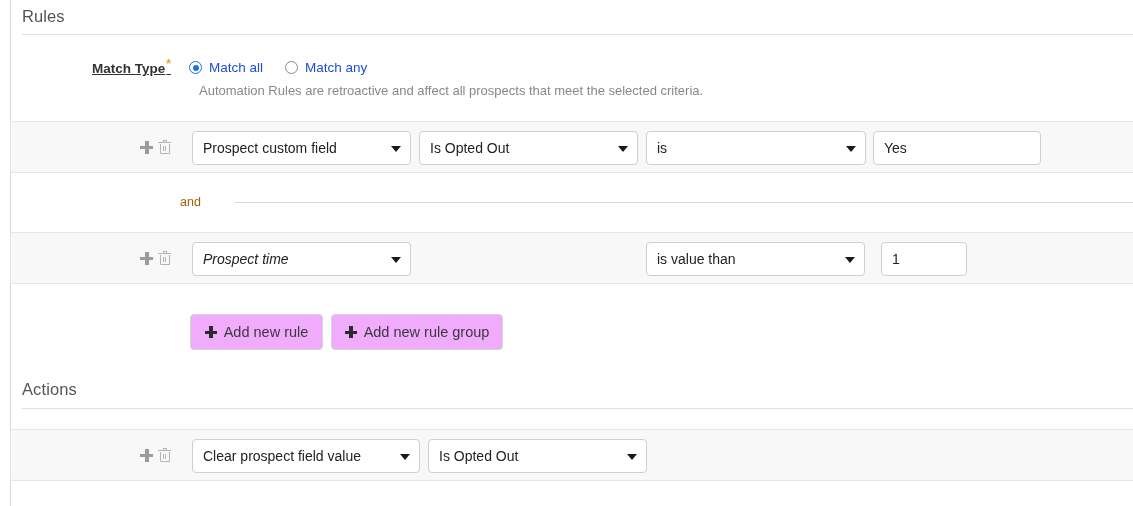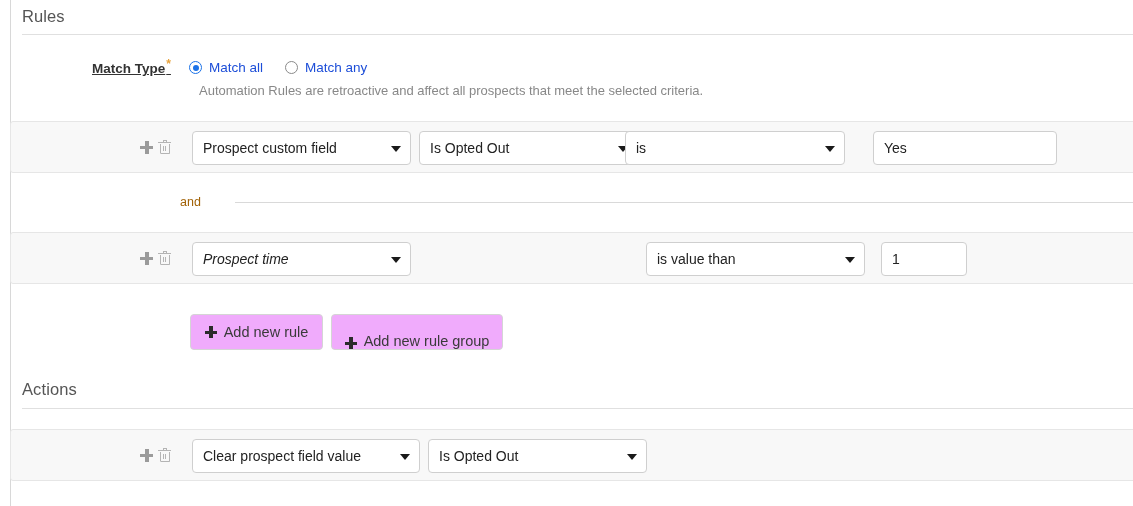--- a/index.html
+++ b/index.html
@@ -292,26 +292,26 @@
     <div class="field select" style="left:181px; top:9px; width:219px;">
       <span class="txt">Prospect custom field</span>
       <span class="chev"></span>
     </div>
 
     <div class="field select" style="left:408px; top:9px; width:219px;">
       <span class="txt">Is Opted Out</span>
       <span class="chev"></span>
     </div>
 
-    <div class="field select" style="left:614px; top:9px; width:220px;text-align:center;">
+    <div class="field select" style="left:635px; top:9px; width:220px;text-align:center;">
       <span class="txt">is</span>
       <span class="chev"></span>
     </div>
 
-    <div class="field" style="left:862px; top:9px; width:184px;">
+    <div class="field" style="left:862px; top:9px; width:168px;">
       <span class="txt">Yes</span>
     </div>
   </div>
 
   <div class="and-sep">
     <span class="and-label">and</span>
     <span class="and-line"></span>
   </div>
 
   <div class="rule-row" style="top:232px;">
@@ -337,21 +337,21 @@
 
     <div class="field" style="left:870px; top:9px; width:86px;">
       <span class="txt">1</span>
     </div>
   </div>
 
   <div class="btn" style="left:190px; top:314px; width:133px;">
     <span class="btn-plus"></span>
     <span>Add new rule</span>
   </div>
-  <div class="btn" style="left:331px; top:314px; width:172px;align-items:flex-end;">
+  <div class="btn" style="left:331px; top:314px; width:172px;">
     <span class="btn-plus"></span>
     <span>Add new rule group</span>
   </div>
 
   <div class="section-head" style="top:379px;">
     <div class="section-title">Actions</div>
   </div>
   <div class="section-rule" style="left:22px; top:408px; width:1111px;"></div>
 
   <div class="rule-row" style="top:429px;">

